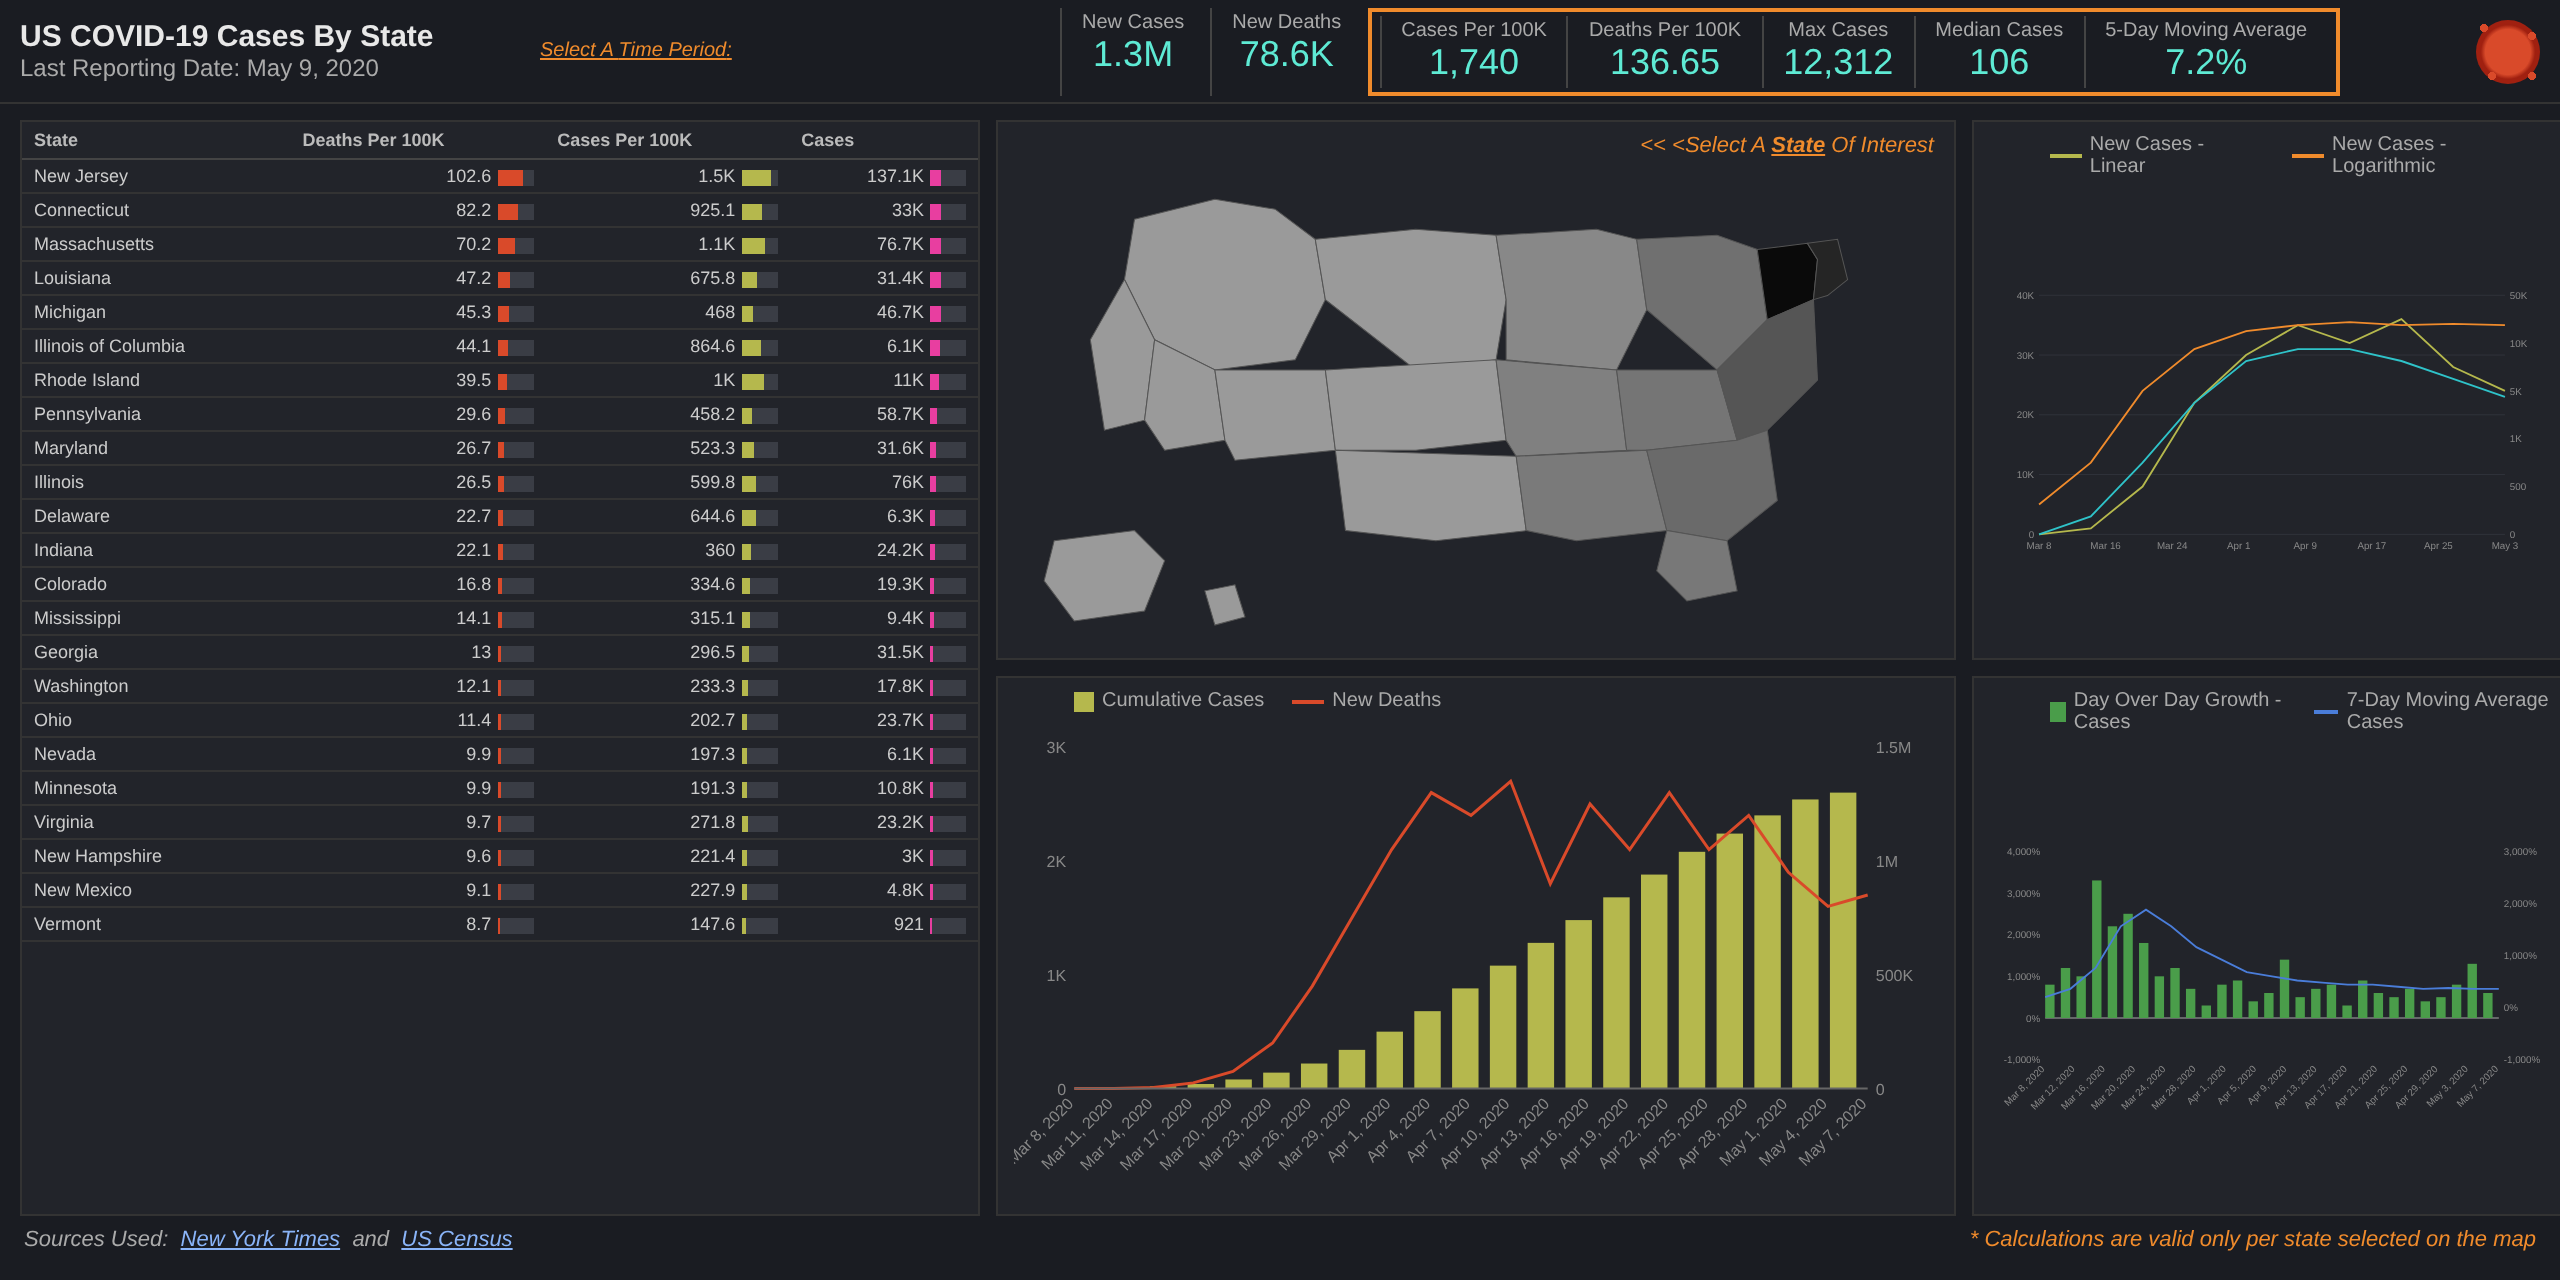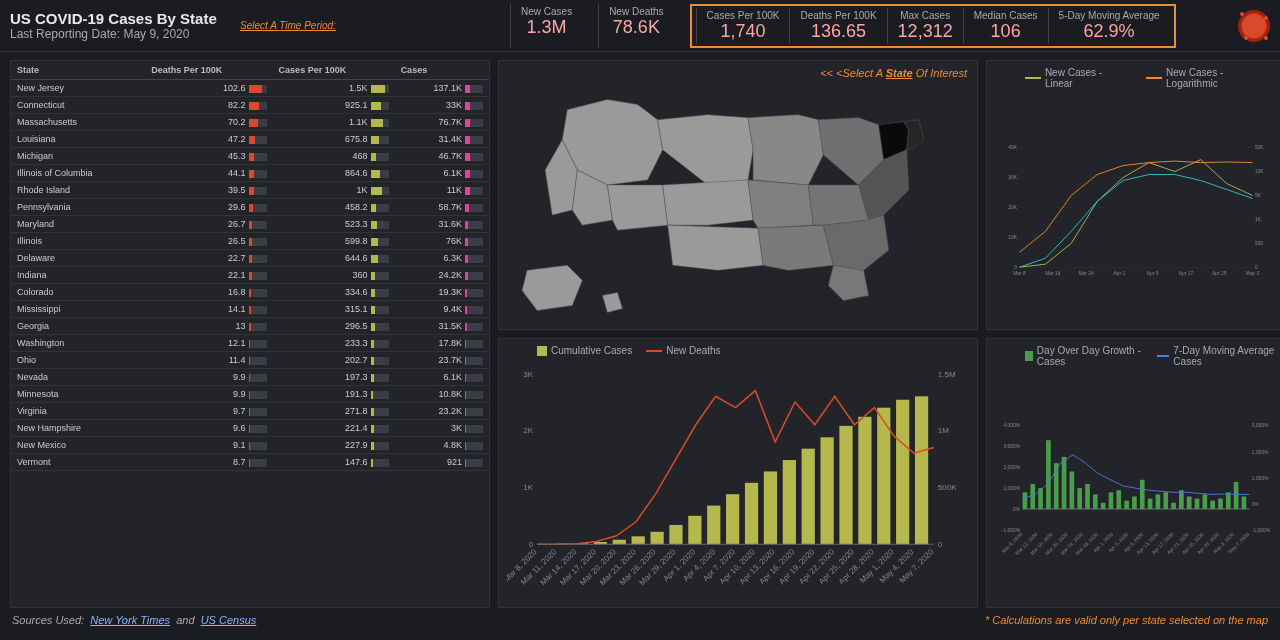--- a/index.html
+++ b/index.html
@@ -3,27 +3,27 @@
 <meta charset="utf-8">
 <style>
 * { box-sizing: border-box; margin: 0; padding: 0; }
 body { background: #1a1c22; color: #d0d0d0; font-family: Arial, sans-serif; font-size: 11px; width: 1280px; height: 640px; overflow: hidden; }
 .top { display: flex; align-items: center; padding: 4px 10px; gap: 10px; border-bottom: 1px solid #333; height: 52px; }
 .title-block { flex: 0 0 220px; }
 .title-block h1 { font-size: 15px; font-weight: bold; color: #e8e8e8; }
 .title-block .sub { color: #888; font-size: 12px; }
 .title-block .sub span { color: #aaa; margin-top: 48px; }
 .tp { flex: 0 0 260px; }
-.tp-lbl { color: #f08b2c; font-size: 10px; font-style: italic; text-decoration: underline; }
+.tp-lbl { color: #f08b2c; font-size: 10px; font-style: italic; text-decoration: underline; margin-left: 30px; }
 .tp-lbl b { font-weight: normal; color: #f08b2c; }
 .tp-sel { background: #3a3d45; border: 1px solid #555; padding: 4px 8px; font-size: 12px; color: #ddd; display: flex; justify-content: space-between; align-items: center; margin-top: 2px; }
-.kpis { display: flex; gap: 16px; flex: 1; }
+.kpis { display: flex; gap: 3px; flex: 1; margin-left: 20px; }
 .kpi { text-align: center; padding: 2px 10px; border-left: 1px solid #444; }
 .kpi .l { color: #aaa; font-size: 10px; white-space: nowrap; }
-.kpi .v { font-size: 18px; color: #fca5a5; font-weight: 500; }
+.kpi .v { font-size: 18px; color: #5eead4; font-weight: 500; }
 .kpi-group { border: 2px solid #f08b2c; display: flex; padding: 2px 4px; }
 .virus { width: 32px; height: 32px; background: radial-gradient(circle,#d94a2a 50%,#a02010 60%); border-radius: 50%; position: relative; margin-left: 8px; }
 .virus::before, .virus::after { content:''; position:absolute; inset:-4px; border-radius:50%; background: radial-gradient(circle at 20% 20%, #d94a2a 2px, transparent 2px), radial-gradient(circle at 80% 30%, #d94a2a 2px, transparent 2px), radial-gradient(circle at 30% 80%, #d94a2a 2px, transparent 2px), radial-gradient(circle at 80% 80%, #d94a2a 2px, transparent 2px); }
 .main { display: grid; grid-template-columns: 480px 480px 300px; grid-template-rows: 270px 270px; gap: 8px; padding: 8px 10px; height: 560px; }
 .panel { background: #22242a; border: 1px solid #333; padding: 6px 8px; position: relative; overflow: hidden; }
 .map-hint { position: absolute; top: 6px; right: 10px; color: #f08b2c; font-style: italic; font-size: 11px; }
 .map-hint .arrow { color: #f08b2c; }
 .map-hint u { text-decoration: underline; font-weight: bold; }
 .map-svg { width: 100%; height: 100%; }
 .legend { font-size: 10px; color: #aaa; display: flex; gap: 14px; margin-bottom: 4px; padding-left: 30px; }
@@ -79,21 +79,21 @@
       <div class="kpi">
           <div class="l">Max Cases</div>
           <div class="v">12,312</div>
         </div>
       <div class="kpi">
           <div class="l">Median Cases</div>
           <div class="v">106</div>
         </div>
       <div class="kpi">
           <div class="l">5-Day Moving Average</div>
-          <div class="v">62.9%</div>
+          <div class="v">7.2%</div>
         </div>
     </div>
   </div>
   <div class="virus"></div>
 </div>
 
 <div class="main">
   <div class="panel">
     <div class="map-hint">
       <span class="arrow">&lt;&lt; &lt;</span><span>Select A </span><u>State</u><span> Of Interest</span>

